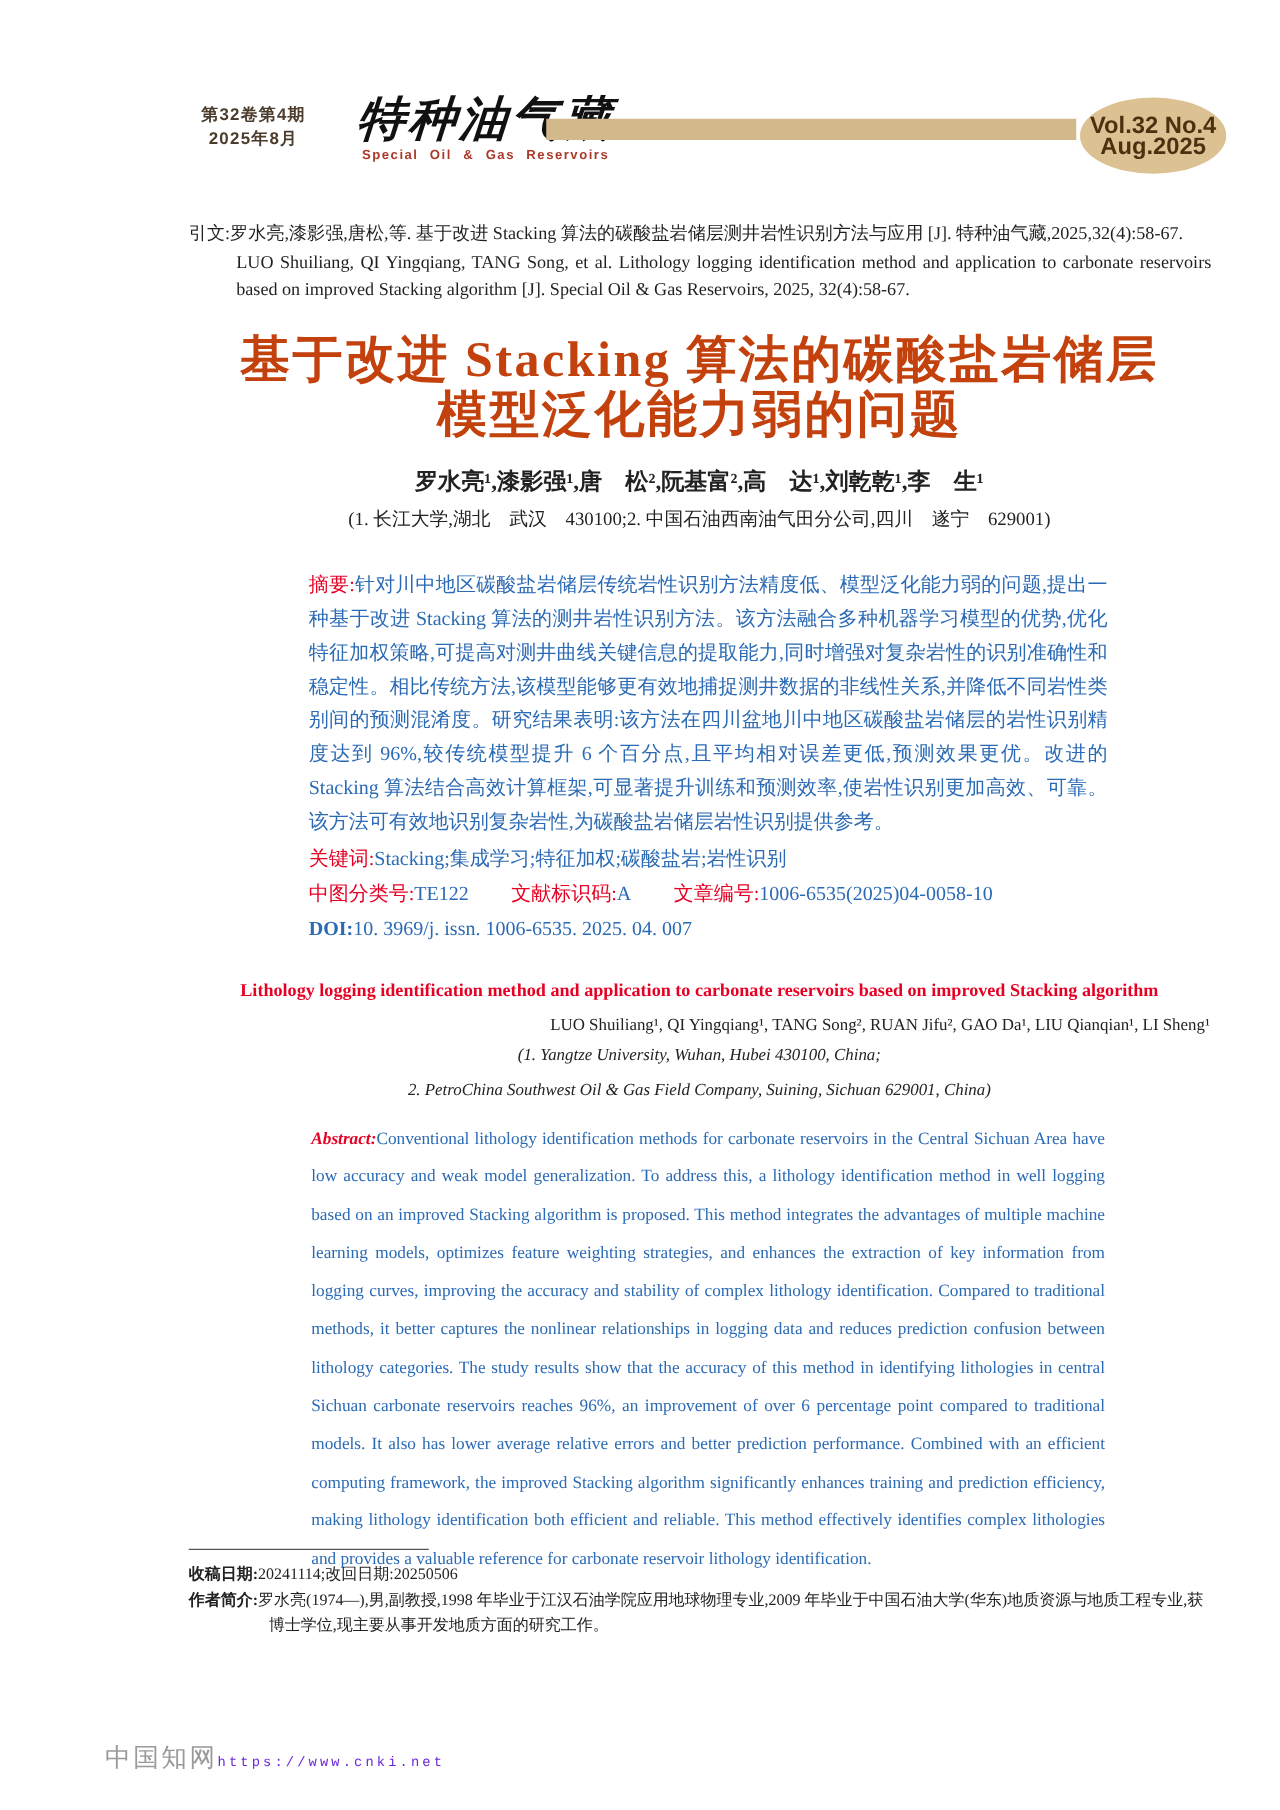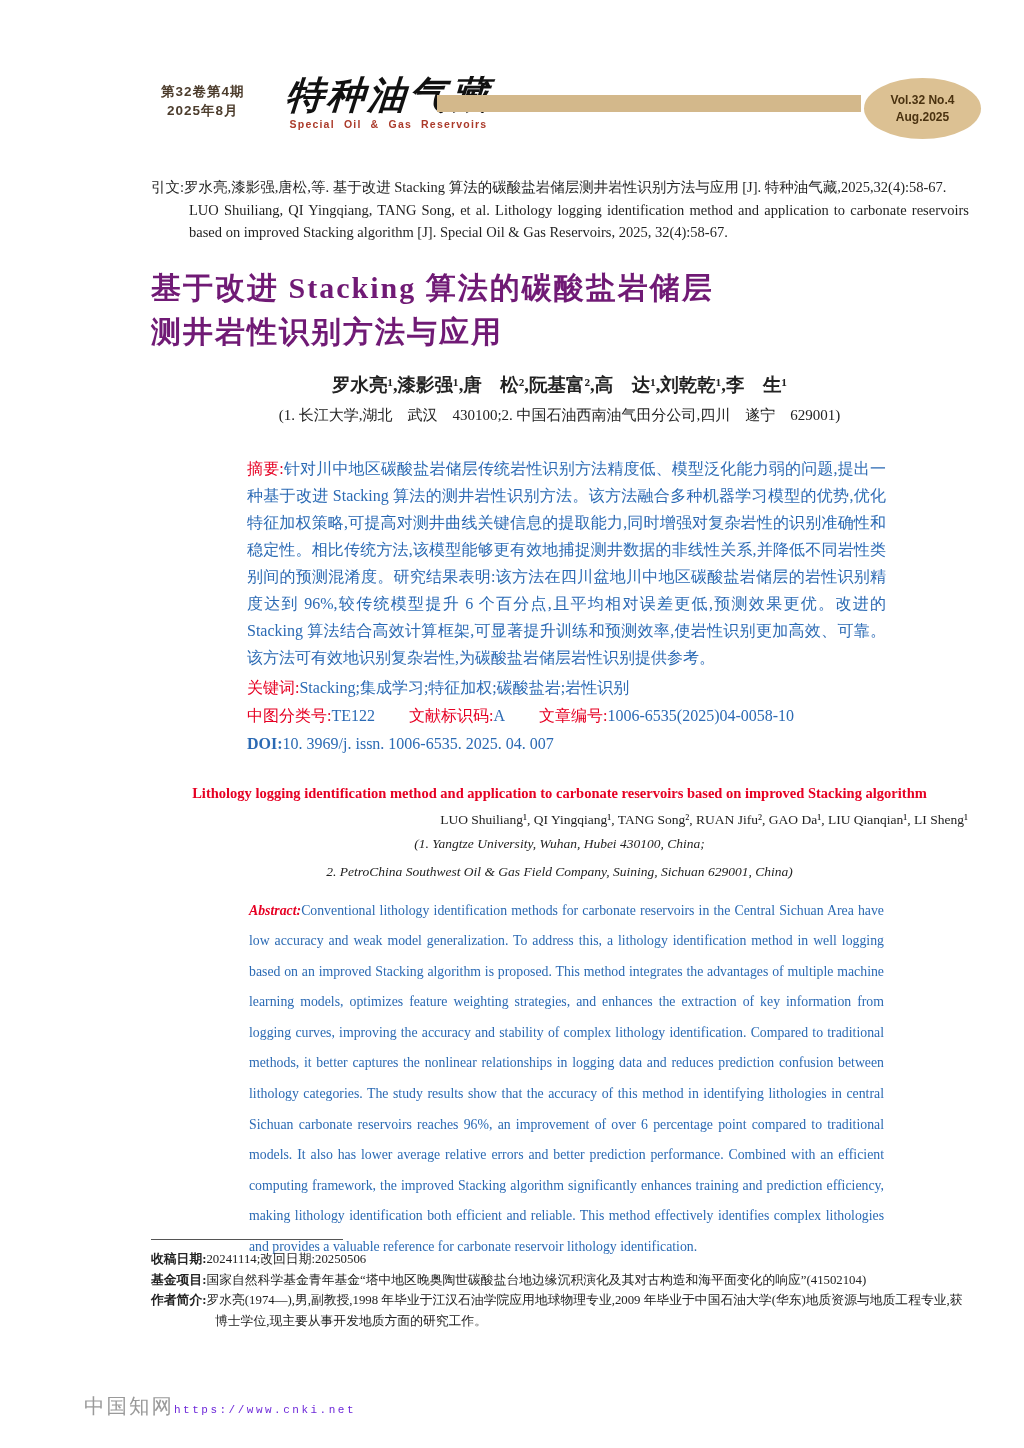--- a/index.html
+++ b/index.html
@@ -33,34 +33,34 @@
     font-weight: bold; font-size: 10.5px; color: #ab3a2a;
     letter-spacing: 1.2px; word-spacing: 5px; margin-top: 2px;
   }
   .rule-bar { position: absolute; left: 286px; top: 17px; width: 424px; height: 17px; background: #d3b88b; }
   .badge {
     position: absolute; right: -13px; top: 0px;
     width: 117px; height: 61px; border-radius: 50%;
     background: #dcc193;
     display: flex; flex-direction: column; justify-content: center; align-items: center;
     font-family: "Liberation Sans", sans-serif;
-    font-weight: bold; font-size: 12px; line-height: 17px; color: #4a3210; text-align: right;
+    font-weight: bold; font-size: 19px; line-height: 17px; color: #4a3210; text-align: right;
   }
 
   
   .citation { margin-top: 28px; width: 818px; font-size: 14.5px; line-height: 22.5px; text-align: justify; }
   .cite-cn { padding-left: 38px; text-indent: -38px; }
   .cite-label { color: #1f1f1f; }
   .cite-en { margin-left: 38px; }
 
   
   .title-cn {
-    margin-top: 22px; 
-    color: #701a75; font-weight: bold;
-    font-size: 30px; line-height: 44px; letter-spacing: 2px;
+    margin-top: 22px; text-align: center;
+    color: #c2410c; font-weight: bold;
+    font-size: 40px; line-height: 44px; letter-spacing: 2px;
   }
   .authors-cn { margin-top: 18px; text-align: center; font-size: 18.5px; color: #222; font-weight: bold; }
   .affiliation-cn { margin-top: 9px; text-align: center; font-size: 15px; color: #222; }
 
   
   .abs-block { margin: 30px 82px 0 96px; }
   .abs-cn { font-size: 16px; line-height: 27px; text-align: justify; color: #2b6ab4; }
   .label-red { color: #e60023; }
   .blue { color: #2b6ab4; }
   .kw-line { margin-top: 3px; font-size: 16px; line-height: 27px; }
@@ -125,21 +125,21 @@
     </div>
   </header>
 
   <section class="citation">
     <p class="cite-cn"><span class="cite-label">引文:</span><span>罗水亮,漆影强,唐松,等. 基于改进 Stacking 算法的碳酸盐岩储层测井岩性识别方法与应用 [J]. 特种油气藏,2025,32(4):58-67.</span></p>
     <p class="cite-en">LUO Shuiliang, QI Yingqiang, TANG Song, et al. Lithology logging identification method and application to carbonate reservoirs based on improved Stacking algorithm [J]. Special Oil &amp; Gas Reservoirs, 2025, 32(4):58-67.</p>
   </section>
 
   <h1 class="title-cn">
     <div>基于改进 Stacking 算法的碳酸盐岩储层</div>
-    <div>测井岩性识别方法与应用</div>
+    <div>模型泛化能力弱的问题</div>
   </h1>
 
   <div class="authors-cn">罗水亮¹,漆影强¹,唐　松²,阮基富²,高　达¹,刘乾乾¹,李　生¹</div>
   <div class="affiliation-cn">(1. 长江大学,湖北　武汉　430100;2. 中国石油西南油气田分公司,四川　遂宁　629001)</div>
 
   <section class="abs-block">
     <p class="abs-cn"><span class="label-red">摘要:</span><span>针对川中地区碳酸盐岩储层传统岩性识别方法精度低、模型泛化能力弱的问题,提出一种基于改进 Stacking 算法的测井岩性识别方法。该方法融合多种机器学习模型的优势,优化特征加权策略,可提高对测井曲线关键信息的提取能力,同时增强对复杂岩性的识别准确性和稳定性。相比传统方法,该模型能够更有效地捕捉测井数据的非线性关系,并降低不同岩性类别间的预测混淆度。研究结果表明:该方法在四川盆地川中地区碳酸盐岩储层的岩性识别精度达到 96%,较传统模型提升 6 个百分点,且平均相对误差更低,预测效果更优。改进的 Stacking 算法结合高效计算框架,可显著提升训练和预测效率,使岩性识别更加高效、可靠。该方法可有效地识别复杂岩性,为碳酸盐岩储层岩性识别提供参考。</span></p>
 
     <p class="kw-line"><span class="label-red">关键词:</span><span class="blue">Stacking;集成学习;特征加权;碳酸盐岩;岩性识别</span></p>
 
@@ -153,21 +153,20 @@
   <div class="affil-en">(1. Yangtze University, Wuhan, Hubei 430100, China;</div>
   <div class="affil-en">2. PetroChina Southwest Oil &amp; Gas Field Company, Suining, Sichuan 629001, China)</div>
 
   <section class="abs-en-block">
     <p class="abs-en"><span class="abs-label-en">Abstract:</span><span>Conventional lithology identification methods for carbonate reservoirs in the Central Sichuan Area have low accuracy and weak model generalization. To address this, a lithology identification method in well logging based on an improved Stacking algorithm is proposed. This method integrates the advantages of multiple machine learning models, optimizes feature weighting strategies, and enhances the extraction of key information from logging curves, improving the accuracy and stability of complex lithology identification. Compared to traditional methods, it better captures the nonlinear relationships in logging data and reduces prediction confusion between lithology categories. The study results show that the accuracy of this method in identifying lithologies in central Sichuan carbonate reservoirs reaches 96%, an improvement of over 6 percentage point compared to traditional models. It also has lower average relative errors and better prediction performance. Combined with an efficient computing framework, the improved Stacking algorithm significantly enhances training and prediction efficiency, making lithology identification both efficient and reliable. This method effectively identifies complex lithologies and provides a valuable reference for carbonate reservoir lithology identification.</span></p>
   </section>
 
   <footer class="footnotes">
     <div class="foot-rule"></div>
     <p class="foot-note"><span class="foot-label">收稿日期:</span><span>20241114;改回日期:20250506</span></p>
-    <p class="foot-note"><span class="foot-label">基金项目:</span><span>国家自然科学基金青年基金“塔中地区晚奥陶世碳酸盐台地边缘沉积演化及其对古构造和海平面变化的响应”(41502104)</span></p>
     <p class="foot-note"><span class="foot-label">作者简介:</span><span>罗水亮(1974—),男,副教授,1998 年毕业于江汉石油学院应用地球物理专业,2009 年毕业于中国石油大学(华东)地质资源与地质工程专业,获博士学位,现主要从事开发地质方面的研究工作。</span></p>
   </footer>
 
   <div class="watermark">
     <span class="wm-name">中国知网</span>
     <a href="#" class="wm-url">https://www.cnki.net</a>
   </div>
 
 </div>
 

